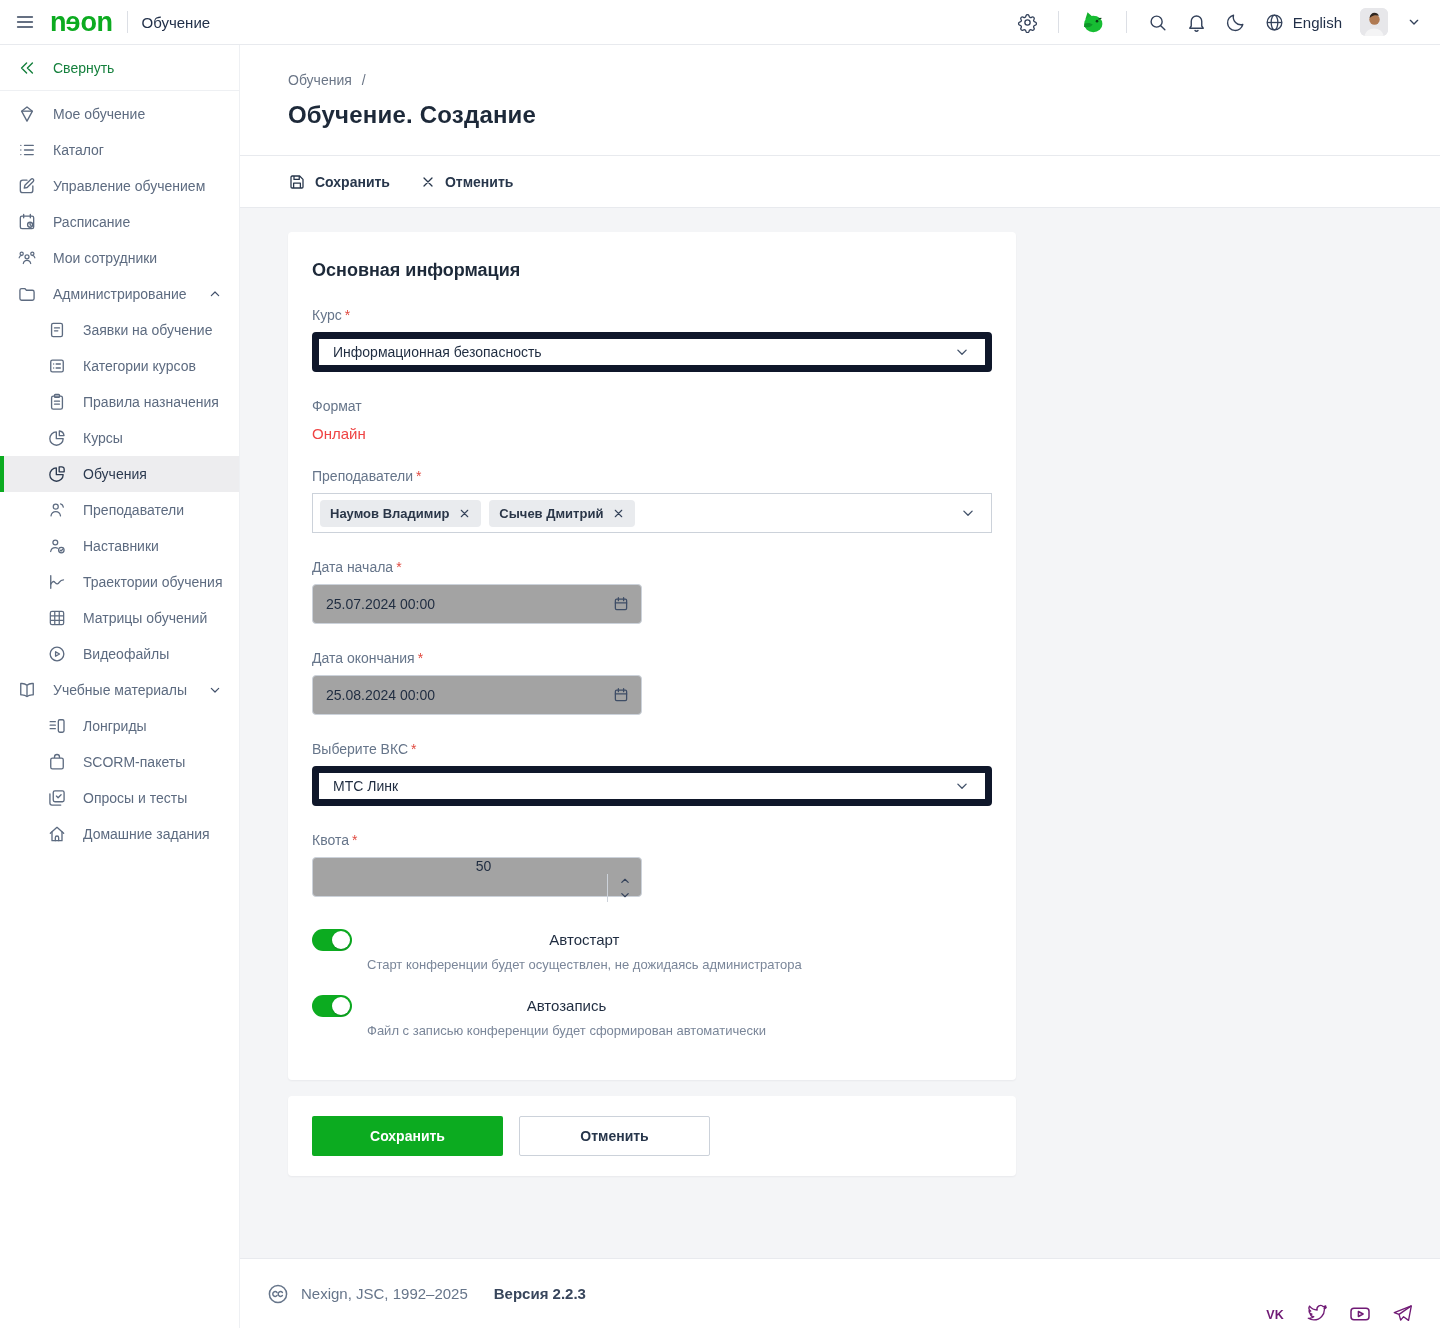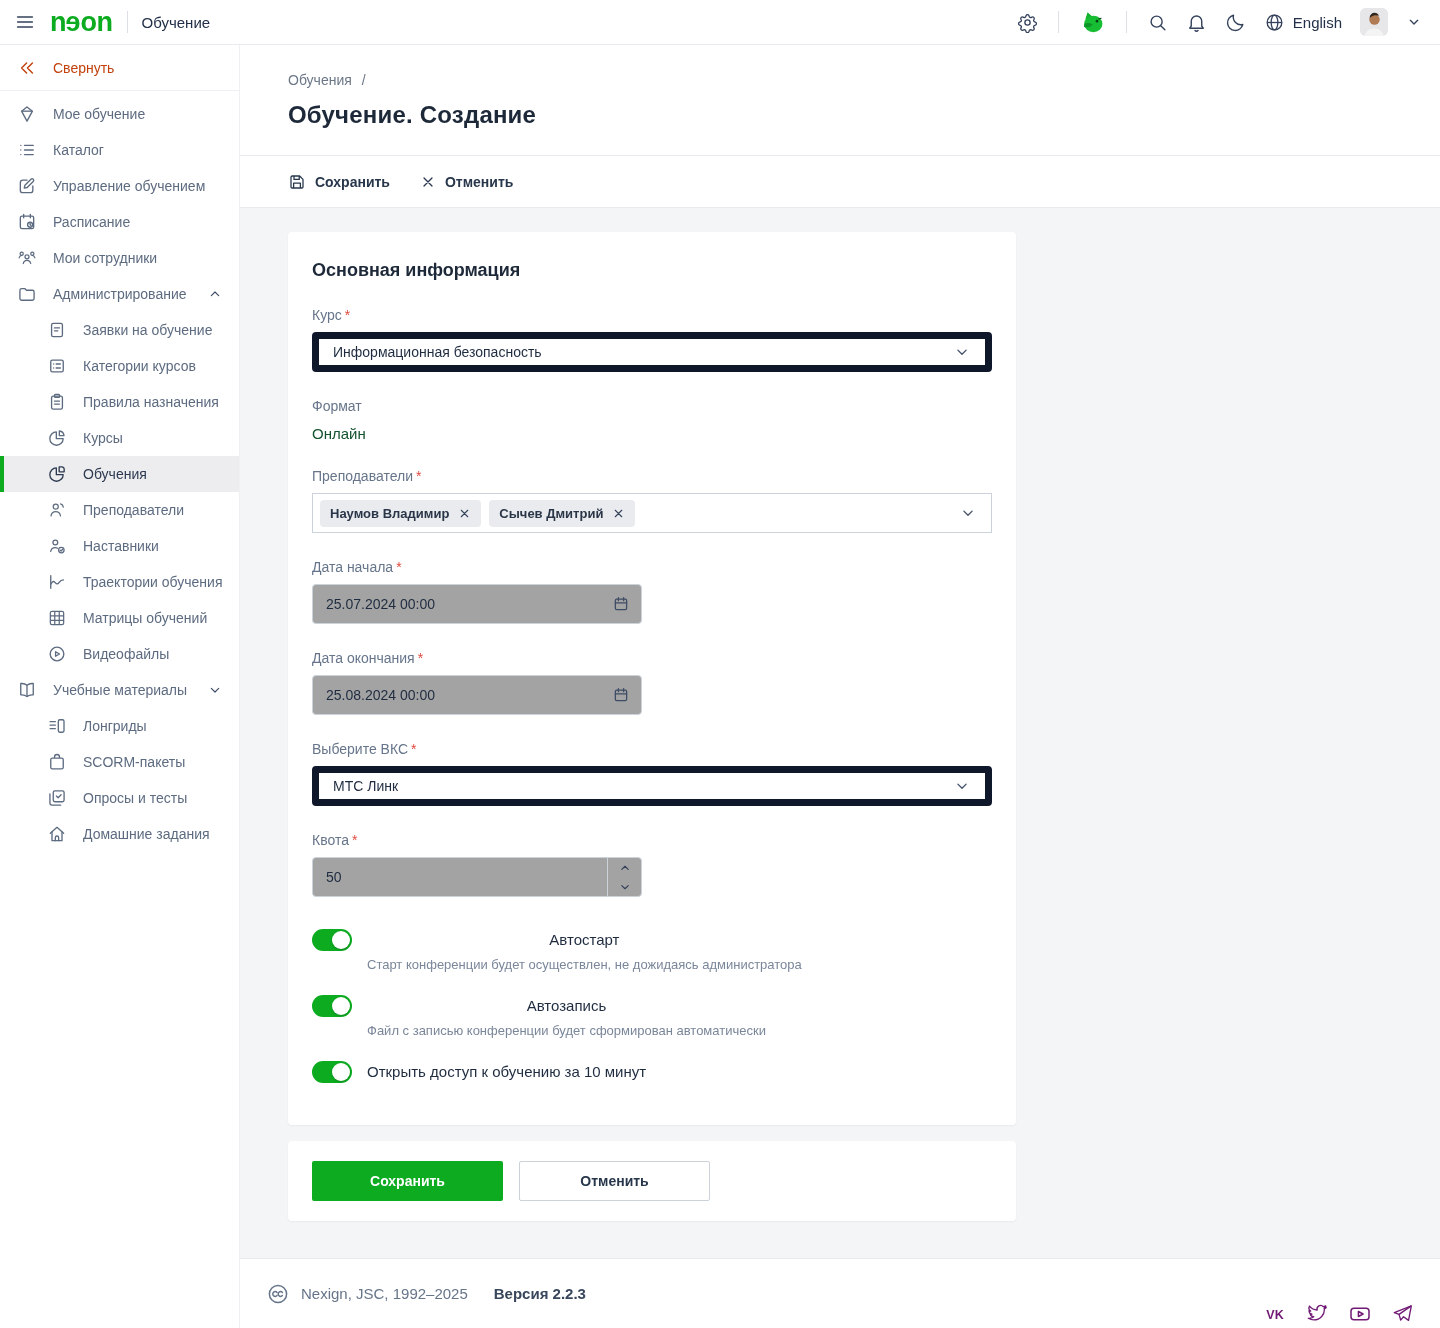--- a/index.html
+++ b/index.html
@@ -21,21 +21,21 @@
   .logo { display:flex; align-items:baseline; margin-left:14px; color:#0cab20; font-weight:800; font-size:27px; letter-spacing:-0.5px; line-height:1; user-select:none; }
   .logo .flip { display:inline-block; transform:scaleX(-1); }
   .hdr-divider { width:1px; height:22px; background:#dcdfe5; margin:0 14px; }
   .app-title { font-size:15px; color:#223049; }
   .hdr-right { margin-left:auto; display:flex; align-items:center; gap:18px; }
   .english { display:flex; align-items:center; gap:8px; font-size:15px; color:#223049; background:none; border:none; cursor:pointer; }
   .avatar { width:28px; height:28px; border-radius:6px; background:#e8e8eb; overflow:hidden; border:none; padding:0; cursor:pointer; }
 
   
   .sidebar { position:absolute; top:45px; left:0; bottom:0; width:240px; background:#fff; border-right:1px solid #eef0f3; }
-  .collapse-row { height:46px; display:flex; align-items:center; gap:16px; padding:0 17px; font-size:14px; color:#c2410c; border-bottom:1px solid #eef0f3; cursor:pointer; background:none; width:100%; border-top:none; border-left:none; border-right:none; }
+  .collapse-row { height:46px; display:flex; align-items:center; gap:16px; padding:0 17px; font-size:14px; color:#15803d; border-bottom:1px solid #eef0f3; cursor:pointer; background:none; width:100%; border-top:none; border-left:none; border-right:none; }
   .nav { padding-top:5px; }
   .nav-item { height:36px; display:flex; align-items:center; gap:16px; padding:0 16px 0 17px; font-size:14px; color:#5d6b80; cursor:pointer; position:relative; white-space:nowrap; }
   .nav-item .ni { width:20px; height:20px; flex:none; }
   .nav-item.child { padding-left:47px; }
   .nav-item .chev { margin-left:auto; color:#41506a; }
   .nav-item.selected { background:#ededef; color:#2c3a50; }
   .nav-item.selected::before { content:""; position:absolute; left:0; top:0; bottom:0; width:4px; background:#0cab20; }
 
   
   .main { position:absolute; top:45px; left:240px; right:0; bottom:0; display:flex; flex-direction:column; }
@@ -52,31 +52,31 @@
   .section-title { font-size:18px; font-weight:700; color:#1d2939; }
   .field { margin-top:26px; }
   .field-label { font-size:14px; color:#66758a; margin-bottom:9px; }
   .req { color:#e0493f; margin-left:3px; }
   .select {
     height:40px; width:100%; border:7px solid #0f172a; border-radius:4px; background:#fff;
     display:flex; align-items:center; justify-content:space-between; padding:0 14px;
     font-size:14px; color:#1f2c40; cursor:pointer; font-family:inherit;
   }
   .select .chev-d { color:#44536b; }
-  .static-value { font-size:15px; color:#14532d; margin-top:11px; }
+  .static-value { font-size:15px; color:#ef4444; margin-top:11px; }
   .multiselect {
     height:40px; width:100%; border:1px solid #ccd2da; border-radius:0; background:#fff;
     display:flex; align-items:center; gap:8px; padding:0 14px 0 7px; cursor:pointer;
   }
   .multiselect .chev-d { margin-left:auto; color:#44536b; }
   .chip { background:#e9ebee; border-radius:4px; height:27px; display:flex; align-items:center; gap:9px; padding:0 10px; font-size:13px; font-weight:600; color:#2a3648; }
   .chip-x { background:none; border:none; padding:0; cursor:pointer; color:#35435a; display:flex; }
   .input { height:40px; width:330px; border:1px solid #ccd2da; border-radius:4px; background:#a3a3a3; display:flex; align-items:center; justify-content:space-between; padding:0 11px 0 13px; font-size:14px; color:#1f2c40; }
   .input .cal { color:#3e4d66; cursor:pointer; }
-  .stepper-input { position:relative; padding-right:0; }
+  .stepper-input { position:relative; padding-right:0;flex-direction:column; }
   .stepper { margin-left:auto; align-self:stretch; width:34px; border-left:1px solid #ccd2da; display:flex; flex-direction:column; }
   .stepper button { flex:1; background:none; border:none; cursor:pointer; color:#33415a; display:flex; align-items:center; justify-content:center; padding:0; }
 
   .toggles { margin-top:32px; }
   .toggle-row { display:flex; align-items:flex-start; gap:15px; margin-bottom:23px; }
   .toggle-row:last-child { margin-bottom:0; }
   .switch { width:40px; height:22px; border-radius:12px; background:#0cab20; border:none; position:relative; flex:none; cursor:pointer; margin-top:0; }
   .switch::after { content:""; position:absolute; top:2px; right:2px; width:18px; height:18px; border-radius:50%; background:#fff; box-shadow:0 1px 2px rgba(0,0,0,.18); }
   .toggle-label { font-size:15px; color:#1f2c40; line-height:22px;text-align:center; }
   .toggle-desc { font-size:13px; color:#7a8699; margin-top:6px; }
@@ -543,26 +543,20 @@
             <div class="toggle-desc">Старт конференции будет осуществлен, не дожидаясь администратора</div>
           </div>
         </div>
         <div class="toggle-row">
           <button class="switch" aria-checked="true"></button>
           <div>
             <div class="toggle-label">Автозапись</div>
             <div class="toggle-desc">Файл с записью конференции будет сформирован автоматически</div>
           </div>
         </div>
-        <div class="toggle-row">
-          <button class="switch" aria-checked="true"></button>
-          <div>
-            <div class="toggle-label">Открыть доступ к обучению за 10 минут</div>
-          </div>
-        </div>
       </div>
     </section>
 
     <section class="card actions-card">
       <button class="btn btn-primary">Сохранить</button>
       <button class="btn btn-secondary">Отменить</button>
     </section>
   </div>
 
   <footer class="footer">

